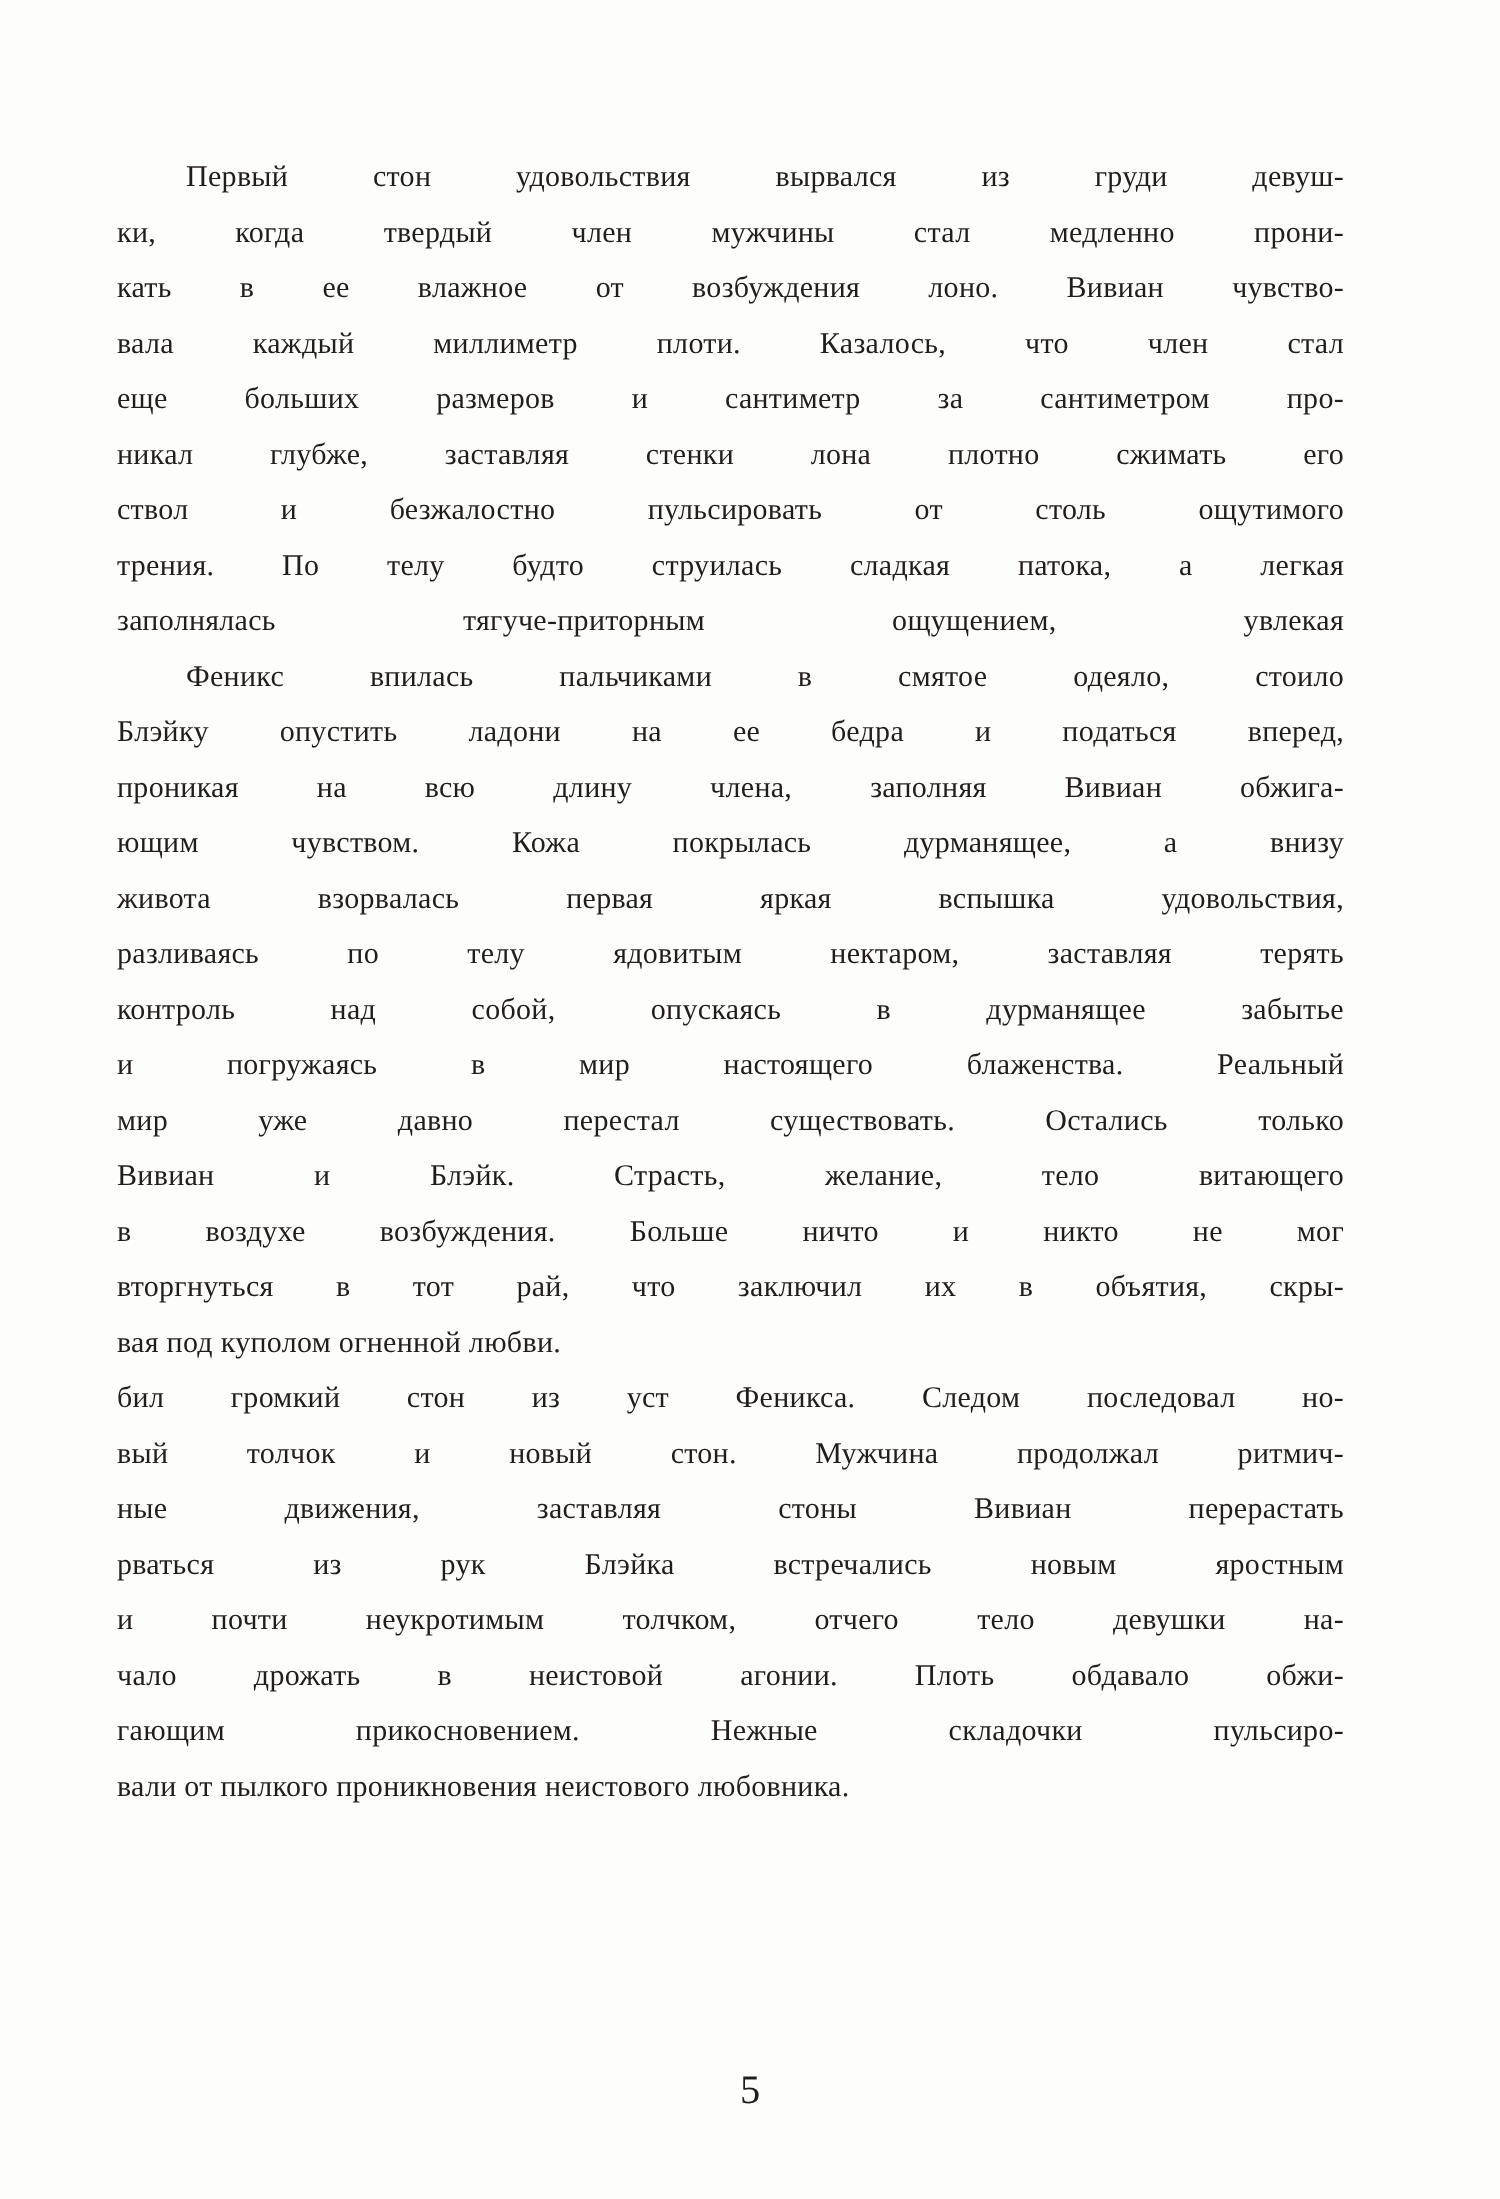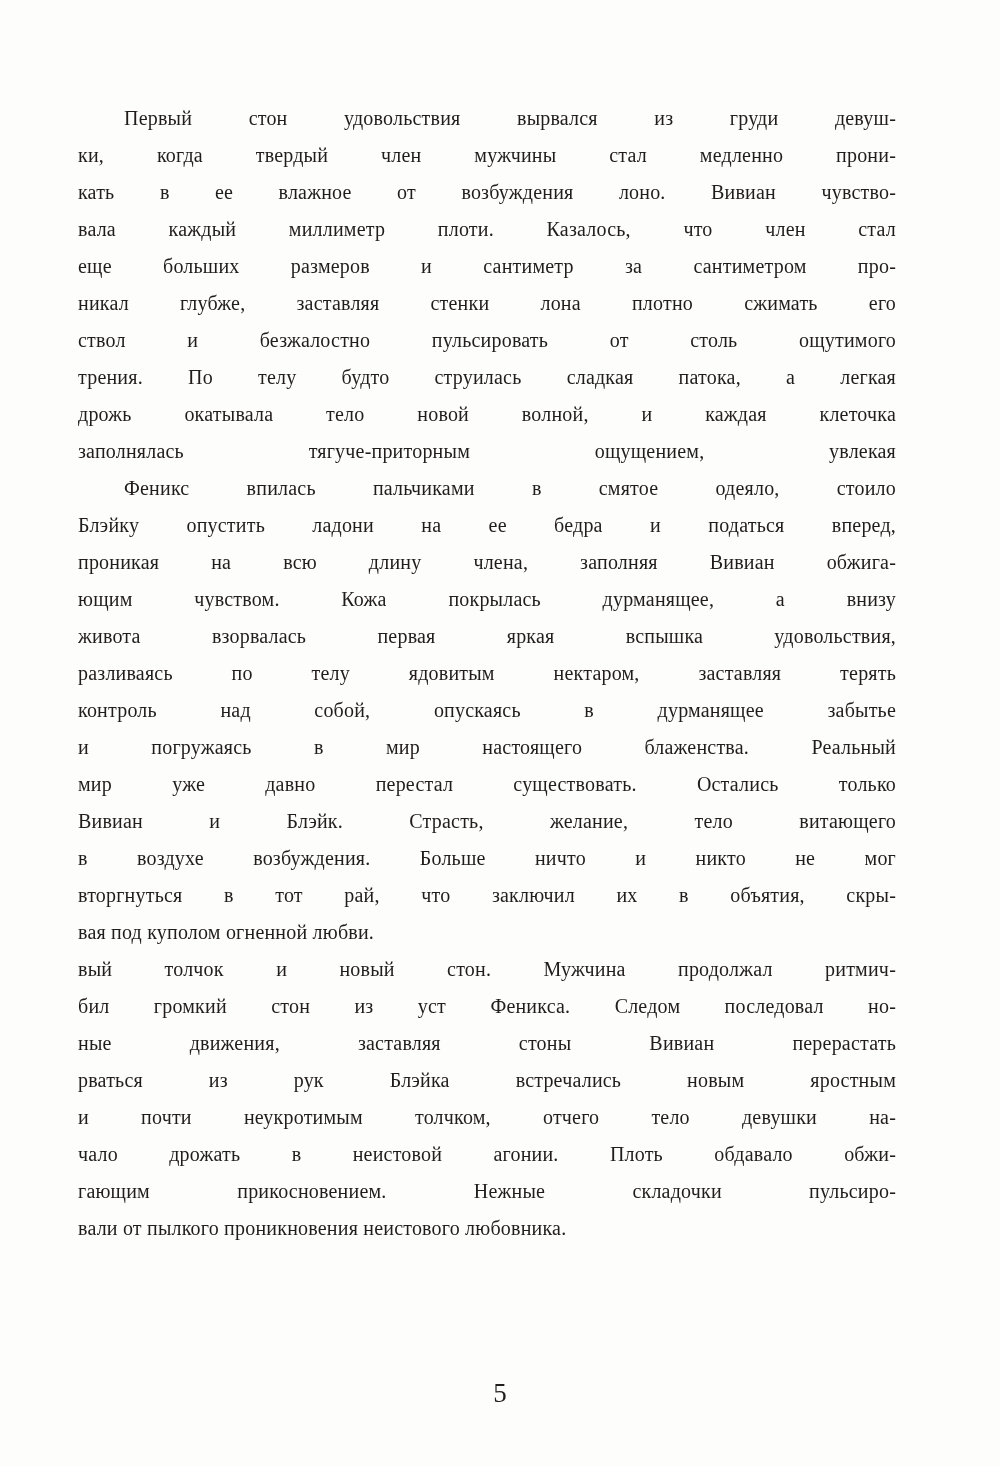--- a/index.html
+++ b/index.html
@@ -58,43 +58,42 @@
 
     <div class="para">
       <div class="line first">Первый стон удовольствия вырвался из груди девуш-</div>
       <div class="line">ки, когда твердый член мужчины стал медленно прони-</div>
       <div class="line">кать в ее влажное от возбуждения лоно. Вивиан чувство-</div>
       <div class="line">вала каждый миллиметр плоти. Казалось, что член стал</div>
       <div class="line">еще больших размеров и сантиметр за сантиметром про-</div>
       <div class="line">никал глубже, заставляя стенки лона плотно сжимать его</div>
       <div class="line">ствол и безжалостно пульсировать от столь ощутимого</div>
       <div class="line">трения. По телу будто струилась сладкая патока, а легкая</div>
-      <div class="line">дрожь окатывала тело новой волной, и каждая клеточка</div>
       <div class="line">заполнялась тягуче-приторным ощущением, увлекая</div>
     </div>
 
     <div class="para">
       <div class="line first">Феникс впилась пальчиками в смятое одеяло, стоило</div>
       <div class="line">Блэйку опустить ладони на ее бедра и податься вперед,</div>
       <div class="line">проникая на всю длину члена, заполняя Вивиан обжига-</div>
       <div class="line">ющим чувством. Кожа покрылась дурманящее, а внизу</div>
       <div class="line">живота взорвалась первая яркая вспышка удовольствия,</div>
       <div class="line">разливаясь по телу ядовитым нектаром, заставляя терять</div>
       <div class="line">контроль над собой, опускаясь в дурманящее забытье</div>
       <div class="line">и погружаясь в мир настоящего блаженства. Реальный</div>
       <div class="line">мир уже давно перестал существовать. Остались только</div>
       <div class="line">Вивиан и Блэйк. Страсть, желание, тело витающего</div>
       <div class="line">в воздухе возбуждения. Больше ничто и никто не мог</div>
       <div class="line">вторгнуться в тот рай, что заключил их в объятия, скры-</div>
       <div class="line last">вая под куполом огненной любви.</div>
     </div>
 
     <div class="para">
+      <div class="line">бил громкий стон из уст Феникса. Следом последовал но-</div>
       <div class="line">вый толчок и новый стон. Мужчина продолжал ритмич-</div>
-      <div class="line">бил громкий стон из уст Феникса. Следом последовал но-</div>
       <div class="line">ные движения, заставляя стоны Вивиан перерастать</div>
       <div class="line">рваться из рук Блэйка встречались новым яростным</div>
       <div class="line">и почти неукротимым толчком, отчего тело девушки на-</div>
       <div class="line">чало дрожать в неистовой агонии. Плоть обдавало обжи-</div>
       <div class="line">гающим прикосновением. Нежные складочки пульсиро-</div>
       <div class="line last">вали от пылкого проникновения неистового любовника.</div>
     </div>
 
   </div>
 

